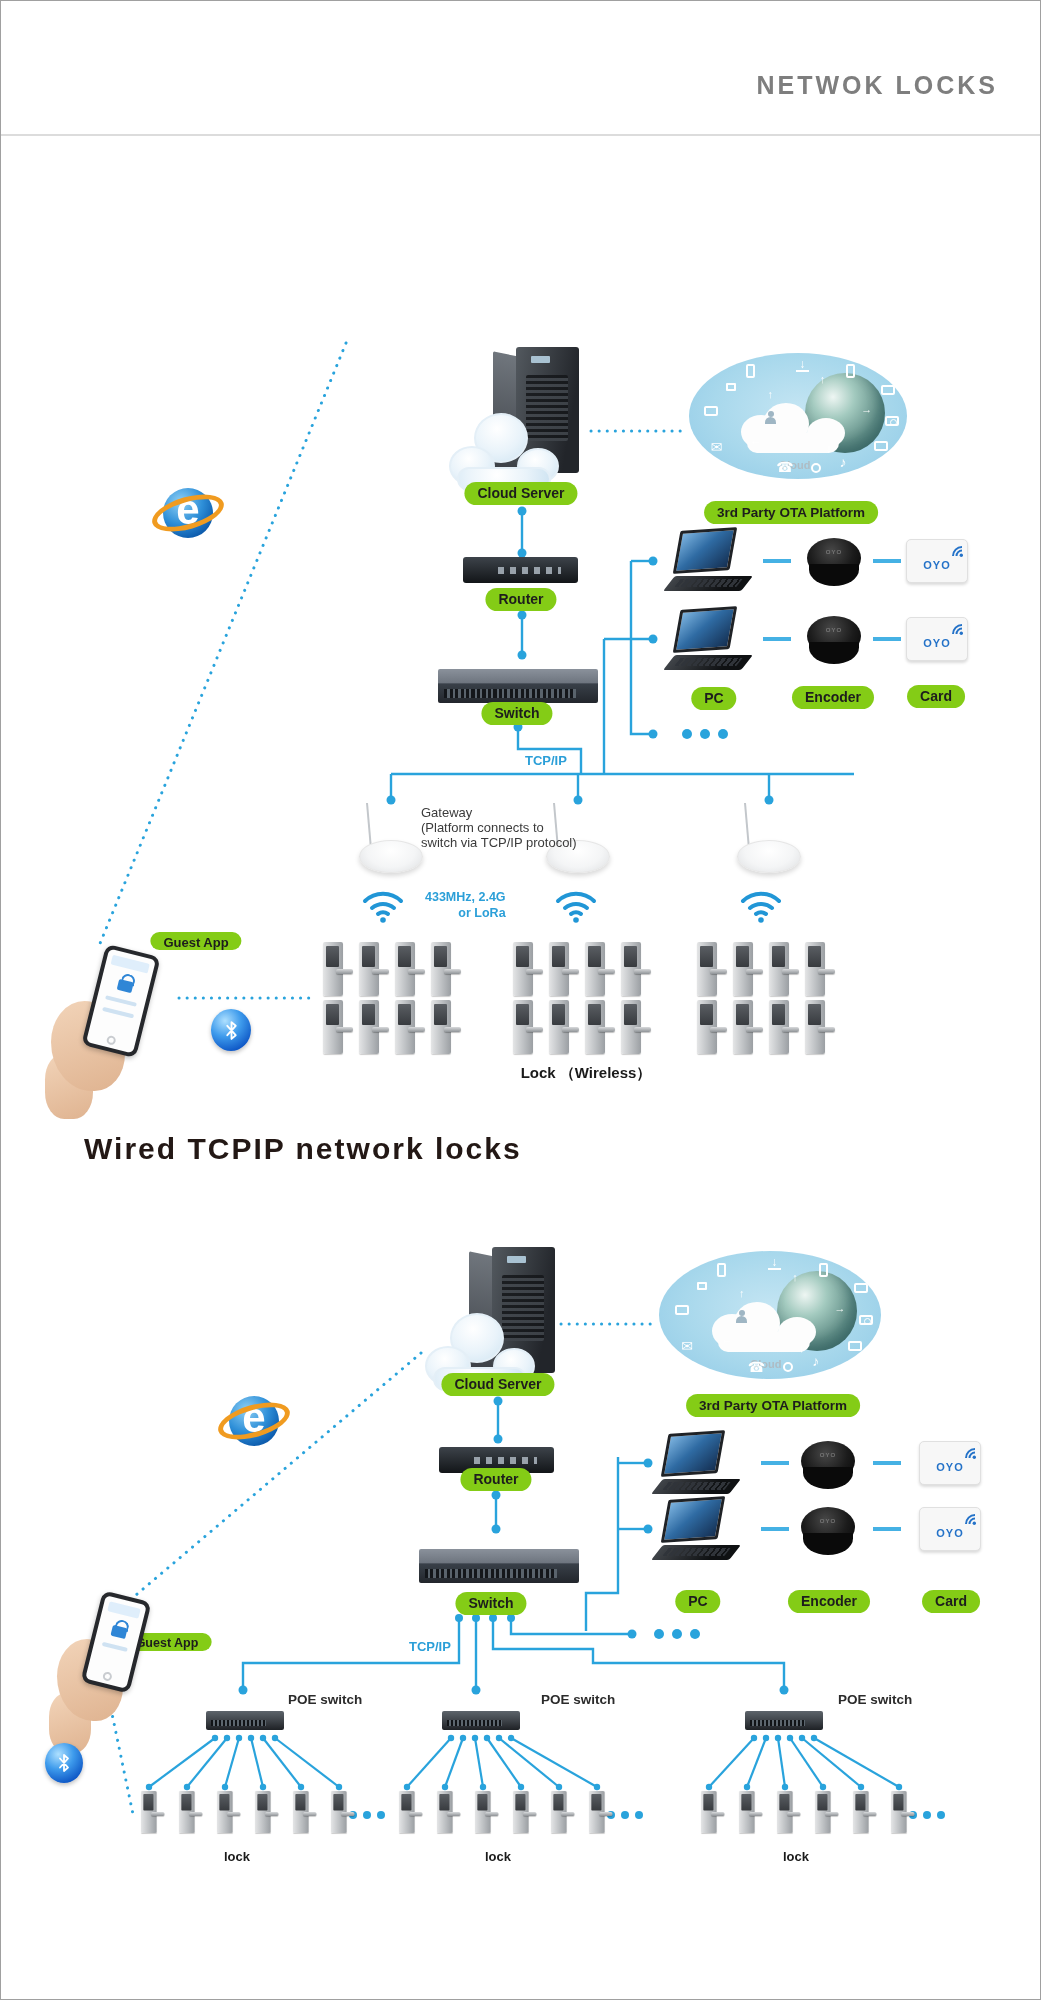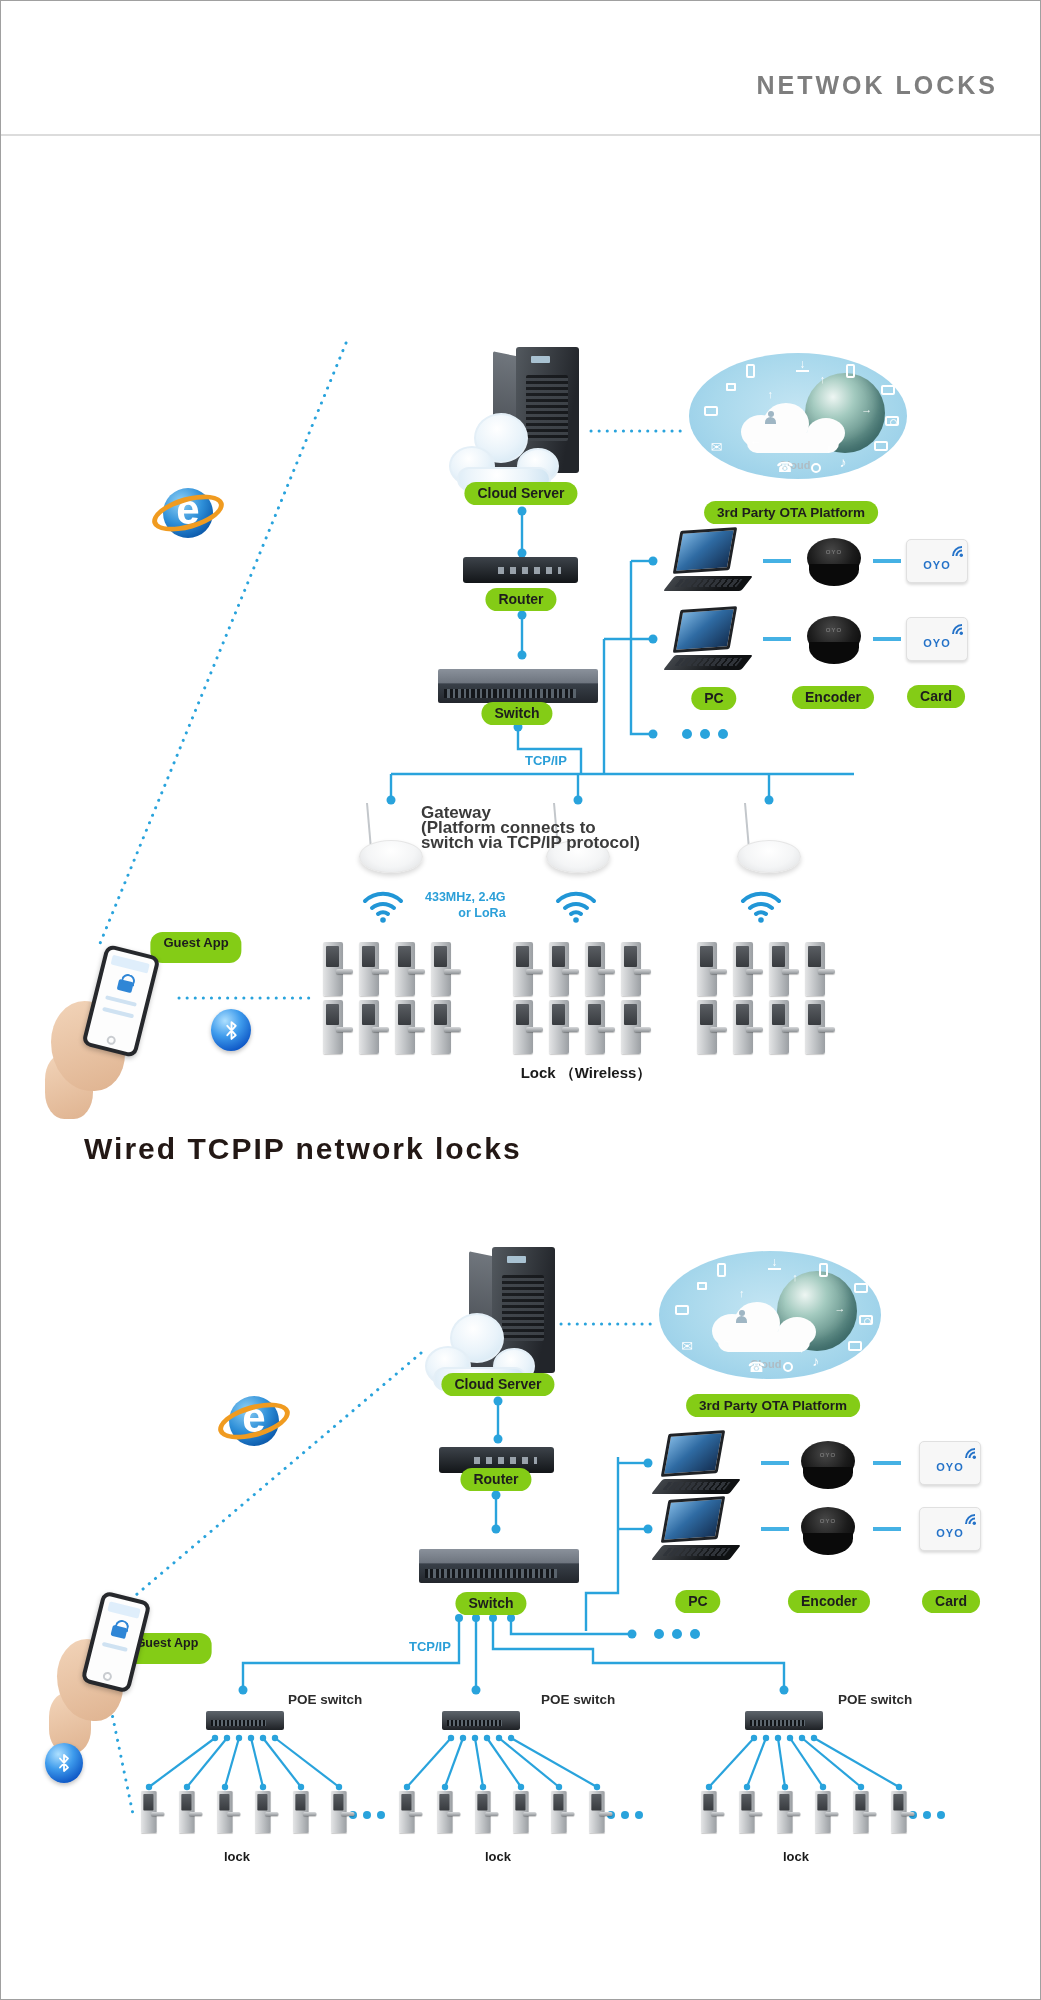--- a/index.html
+++ b/index.html
@@ -4,24 +4,24 @@
 <style>
   html,body{margin:0;padding:0;background:#ffffff;}
   *{box-sizing:border-box;}
   #page{position:relative;width:1041px;height:2000px;background:#fff;border:1px solid #a0a0a0;
         font-family:"Liberation Sans",sans-serif;overflow:hidden;}
   .hdr{position:absolute;top:70px;right:42px;font-size:25px;font-weight:700;color:#7e7e7e;letter-spacing:3px;}
   .hdr-rule{position:absolute;top:133px;left:0;right:0;height:2px;background:#dcdcdc;}
   .sec-title{position:absolute;left:83px;font-size:30px;font-weight:700;color:#231815;letter-spacing:2px;}
   .pill{position:absolute;background:#84cc16;border-radius:12px;color:#1d1d1d;font-weight:700;font-size:14px;
         height:23px;line-height:23px;padding:0 13px;white-space:nowrap;transform:translateX(-50%);}
-  .pill.sm{font-size:13px;height:31px;line-height:21px;}
+  .pill.sm{font-size:13px;height:18px;line-height:21px;}
   .caption{position:absolute;color:#1a1a1a;font-weight:600;font-size:15px;transform:translateX(-50%);white-space:nowrap;}
   .blue-note{position:absolute;color:#2b9fd8;font-weight:700;font-size:13px;line-height:16px;white-space:nowrap;}
-  .gw-note{position:absolute;color:#3b3b3b;font-weight:700;font-size:17px;line-height:15px;white-space:nowrap;}
+  .gw-note{position:absolute;color:#3b3b3b;font-weight:400;font-size:13px;line-height:15px;white-space:nowrap;}
   .poe-lbl{position:absolute;color:#2b2b2b;font-weight:700;font-size:13.5px;white-space:nowrap;}
   svg.layer{position:absolute;left:0;top:0;pointer-events:none;}
 
   
   .server{position:absolute;width:86px;height:132px;}
   .server .sL{position:absolute;left:0;top:7px;width:26px;height:117px;background:linear-gradient(#70767d,#3c4046);transform:skewY(12deg);border-radius:2px;}
   .server .sR{position:absolute;left:23px;top:0;width:63px;height:126px;background:linear-gradient(100deg,#53595f,#22252a 80%);border-radius:3px;}
   .server .vent{position:absolute;left:33px;top:28px;width:42px;height:66px;background:repeating-linear-gradient(180deg,#141619 0 3px,#41464c 3px 6px);border-radius:2px;opacity:.85;}
   .server .led{position:absolute;left:38px;top:9px;width:19px;height:7px;background:#a9c2d2;border-radius:1px;}
   

